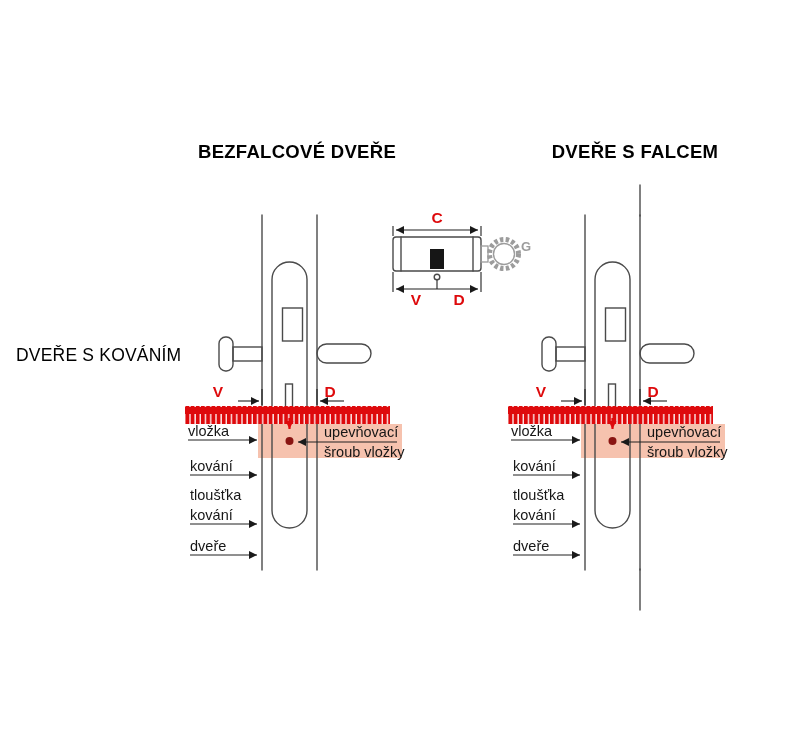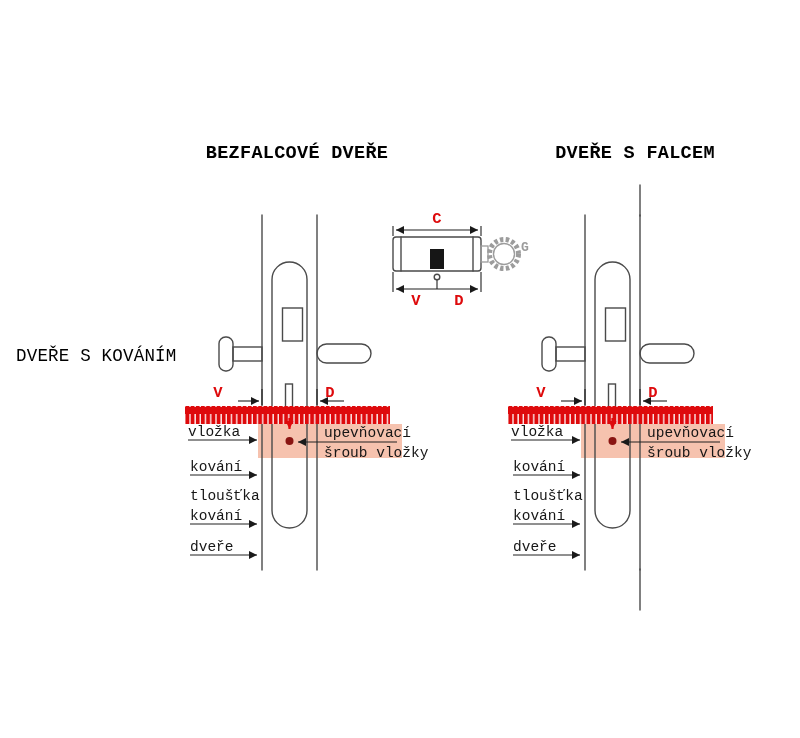--- a/index.html
+++ b/index.html
@@ -1,17 +1,17 @@
 <!DOCTYPE html>
 <html><head>
 <meta charset="utf-8">
 <style>
   html,body{margin:0;padding:0;background:#ffffff;}
   .stage{position:relative;width:800px;height:738px;background:#ffffff;
-         font-family:Liberation Mono, monospace;overflow:hidden;}
+         font-family:Liberation Sans, sans-serif;overflow:hidden;}
   svg{display:block}
   .ln{fill:none;stroke:#4a4a4a;stroke-width:1.4;stroke-linecap:round}
   .dim{fill:none;stroke:#202020;stroke-width:1.1}
   .ldr{fill:none;stroke:#202020;stroke-width:1}
   .arr{marker-end:url(#ahB)}
   .arrR{marker-end:url(#ahR)}
   .redptr{fill:none;stroke-width:2.2}
   .t-title{font-weight:bold;font-size:18.5px;fill:#000000;letter-spacing:.3px}
   .t-side{font-size:17.5px;fill:#000000;letter-spacing:.2px}
   .t-label{font-size:14.5px;fill:#161616}

